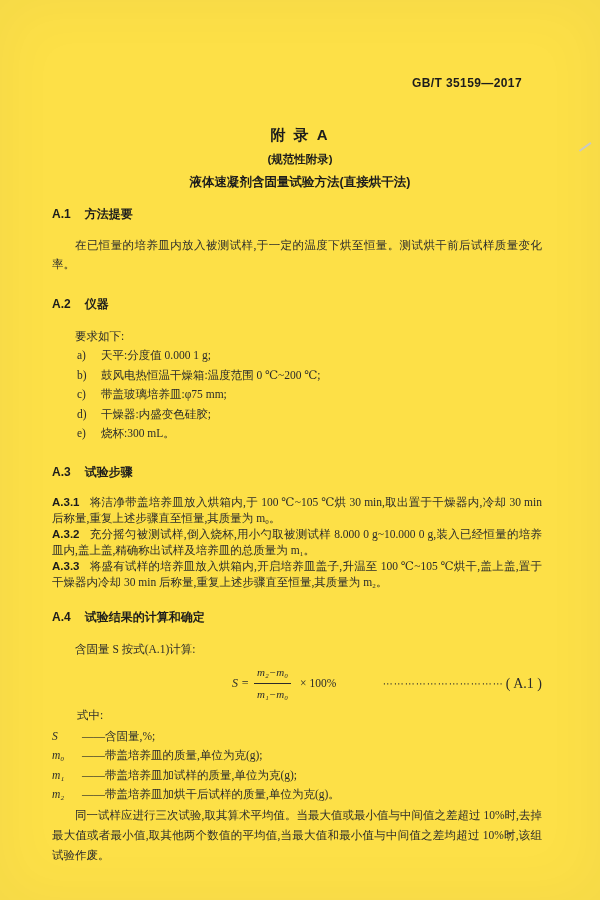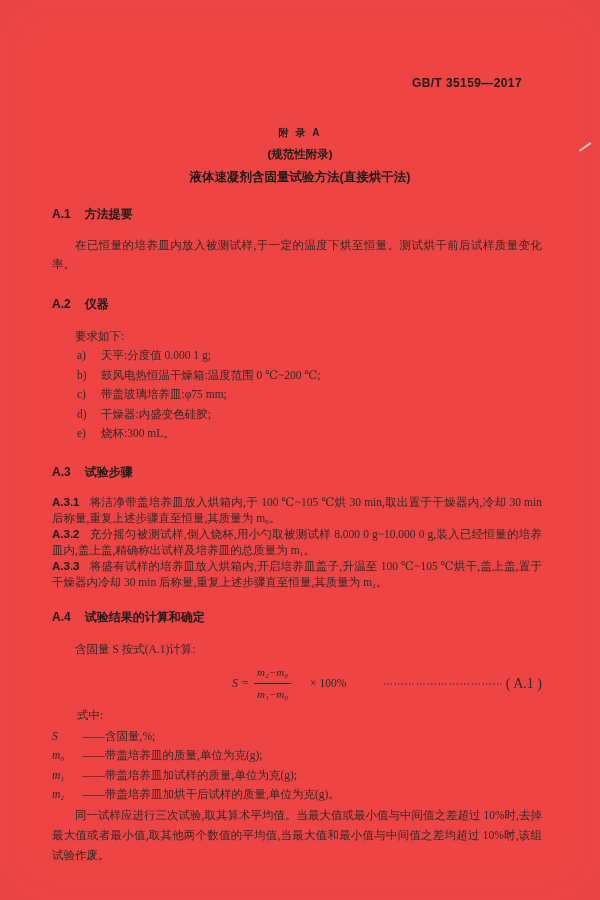--- a/index.html
+++ b/index.html
@@ -5,21 +5,21 @@
   * { margin: 0; padding: 0; box-sizing: border-box; }
   html, body { width: 600px; height: 900px; }
   body {
     font-family: "Liberation Serif", "DejaVu Serif", serif;
     background: #e9e9e7;
   }
   .page {
     position: relative;
     width: 600px;
     height: 900px;
-    background: #ef4444;
+    background: #fde047;
     color: #2b2b2b;
     box-shadow: inset 0 0 60px rgba(90,90,80,0.06);
     overflow: hidden;
   }
   .std-code {
     position: absolute;
     top: 76px;
     right: 78px;
     font-family: "Liberation Sans", "DejaVu Sans", sans-serif;
     font-weight: bold;
@@ -30,21 +30,21 @@
   .title-block {
     position: absolute;
     top: 126px;
     left: 0;
     width: 100%;
     text-align: center;
     font-family: "Liberation Sans", "DejaVu Sans", sans-serif;
     font-weight: bold;
     color: #1c1c1c;
   }
-  .title-line1 { font-size: 10px; letter-spacing: 2px; }
+  .title-line1 { font-size: 15px; letter-spacing: 2px; }
   .title-line2 { font-size: 11.5px; margin-top: 7px; }
   .title-line3 { font-size: 12.5px; margin-top: 7px; }
   .content {
     position: absolute;
     top: 205px;
     left: 52px;
     width: 490px;
     font-size: 11.5px;
     line-height: 19px;
     text-align: justify;
@@ -85,21 +85,21 @@
   .formula {
     display: flex;
     align-items: center;
     font-family: "Liberation Serif", "DejaVu Serif", serif;
     font-style: italic;
     font-size: 12px;
   }
   .frac { display: inline-block; text-align: center; margin: 0 5px; font-size: 11px; }
   .frac .num { display: block; border-bottom: 1px solid #2b2b2b; padding: 0 3px 1px; }
   .frac .den { display: block; padding: 1px 3px 0; }
-  .formula .suffix { font-style: normal; margin-left: 14px; font-size: 11.5px; }
+  .formula .suffix { font-style: normal; margin-left: 4px; font-size: 11.5px; }
   .formula-leader {
     flex: 1;
     display: flex;
     align-items: center;
     justify-content: flex-end;
     margin-left: 24px;
     font-size: 10px;
     letter-spacing: 1px;
     overflow: hidden;
     white-space: nowrap;

